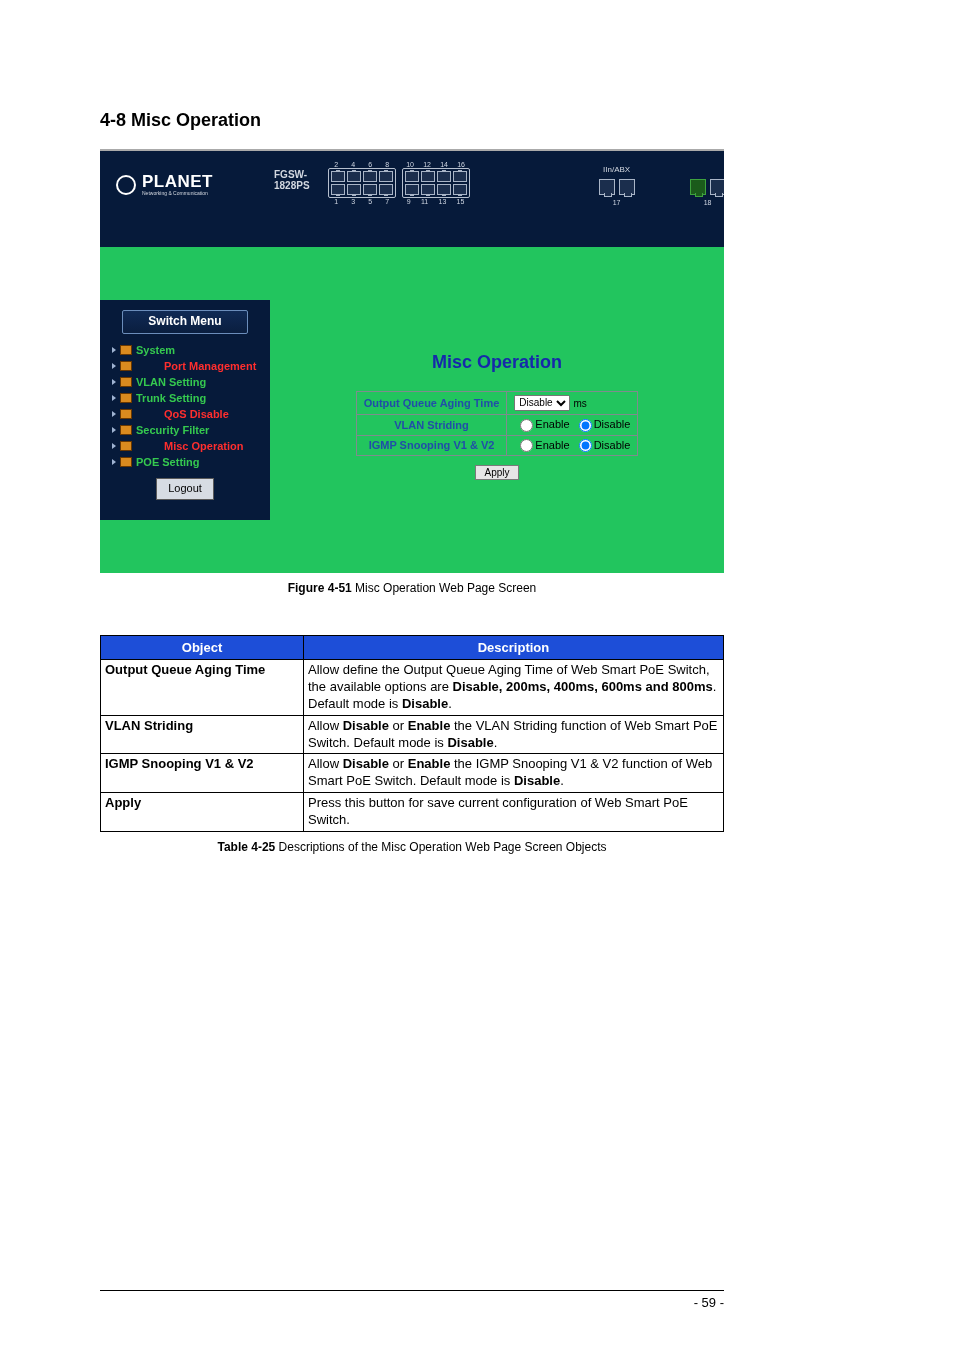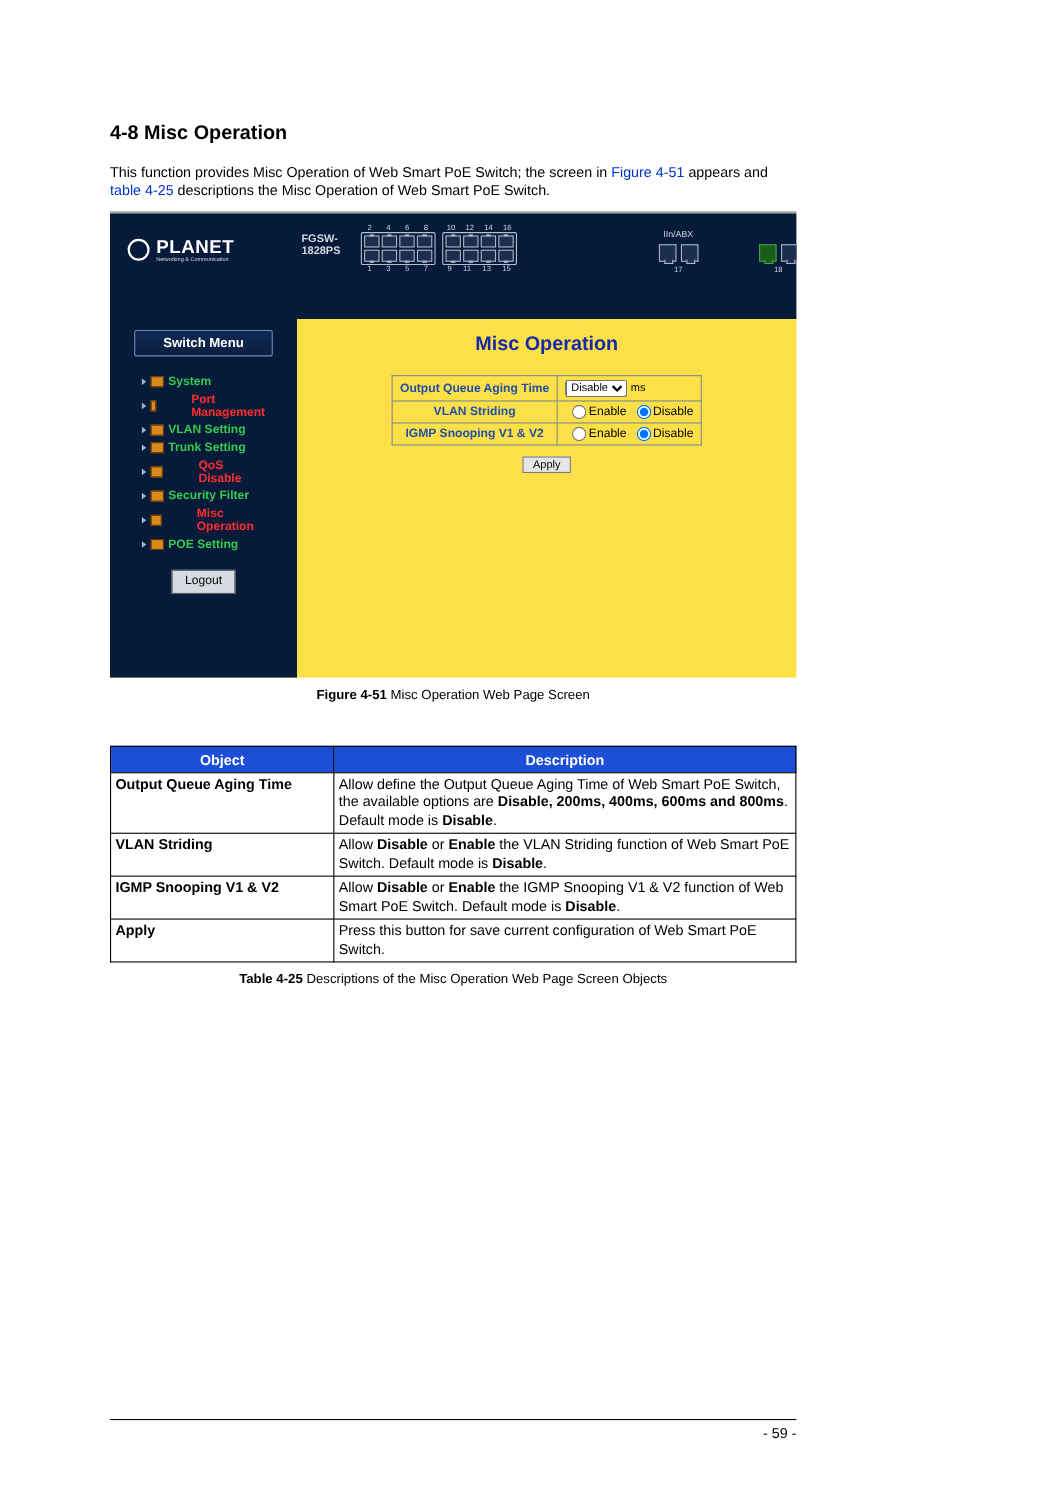--- a/index.html
+++ b/index.html
@@ -193,42 +193,43 @@
     position: absolute;
     height: 1px;
     background: #1f4d8c;
   }
   .blue-strip::before { top: 2px; left: 0; right: 0; }
   .blue-strip::after  { bottom: 2px; left: 0; right: 0; }
 
   .shot-body {
     display: flex;
     min-height: 326px;
-    background: #fde047;
+    background: #22c55e;
+    align-items: center;
   }
   .sidebar {
     width: 170px;
     flex-shrink: 0;
     background: #061a3a;
     padding: 10px 0 20px 0;
   }
   .switch-menu-btn {
     margin: 0 auto 10px auto;
     width: 124px;
     height: 22px;
     background: linear-gradient(#102a55, #0a1e3f);
     border: 1px solid #6b8dbb;
     color: #fff;
     font-size: 12px;
     font-weight: bold;
     text-align: center;
     line-height: 20px;
     border-radius: 2px;
   }
-  .menu-list { list-style: none; margin: 17px; padding: 0 12px; }
+  .menu-list { list-style: none; margin: 0; padding: 0 12px; }
   .menu-list li {
     font-size: 11px;
     font-weight: bold;
     margin: 4px 0;
     display: flex;
     align-items: center;
     gap: 4px;
   }
   .menu-list .arrow {
     width: 0; height: 0;
@@ -345,27 +346,20 @@
     font-size: 13px;
   }
 </style>
 </head>
 <body>
 
 <div class="page">
 
   <h2 class="section-title">4-8 Misc Operation</h2>
 
-  <p class="intro">
-    <span>This function provides Misc Operation of Web Smart PoE Switch; the screen in </span>
-    <a>Figure 4-51</a>
-    <span> appears and </span>
-    <a>table 4-25</a>
-    <span> descriptions the Misc Operation of Web Smart PoE Switch.</span>
-  </p>
 
   <div class="shot">
     <div class="shot-header">
       <div class="logo-area">
         <span class="logo-circle"></span>
         <div>
           <div class="logo-text">PLANET</div>
           <div class="logo-sub">Networking &amp; Communication</div>
         </div>
       </div>

